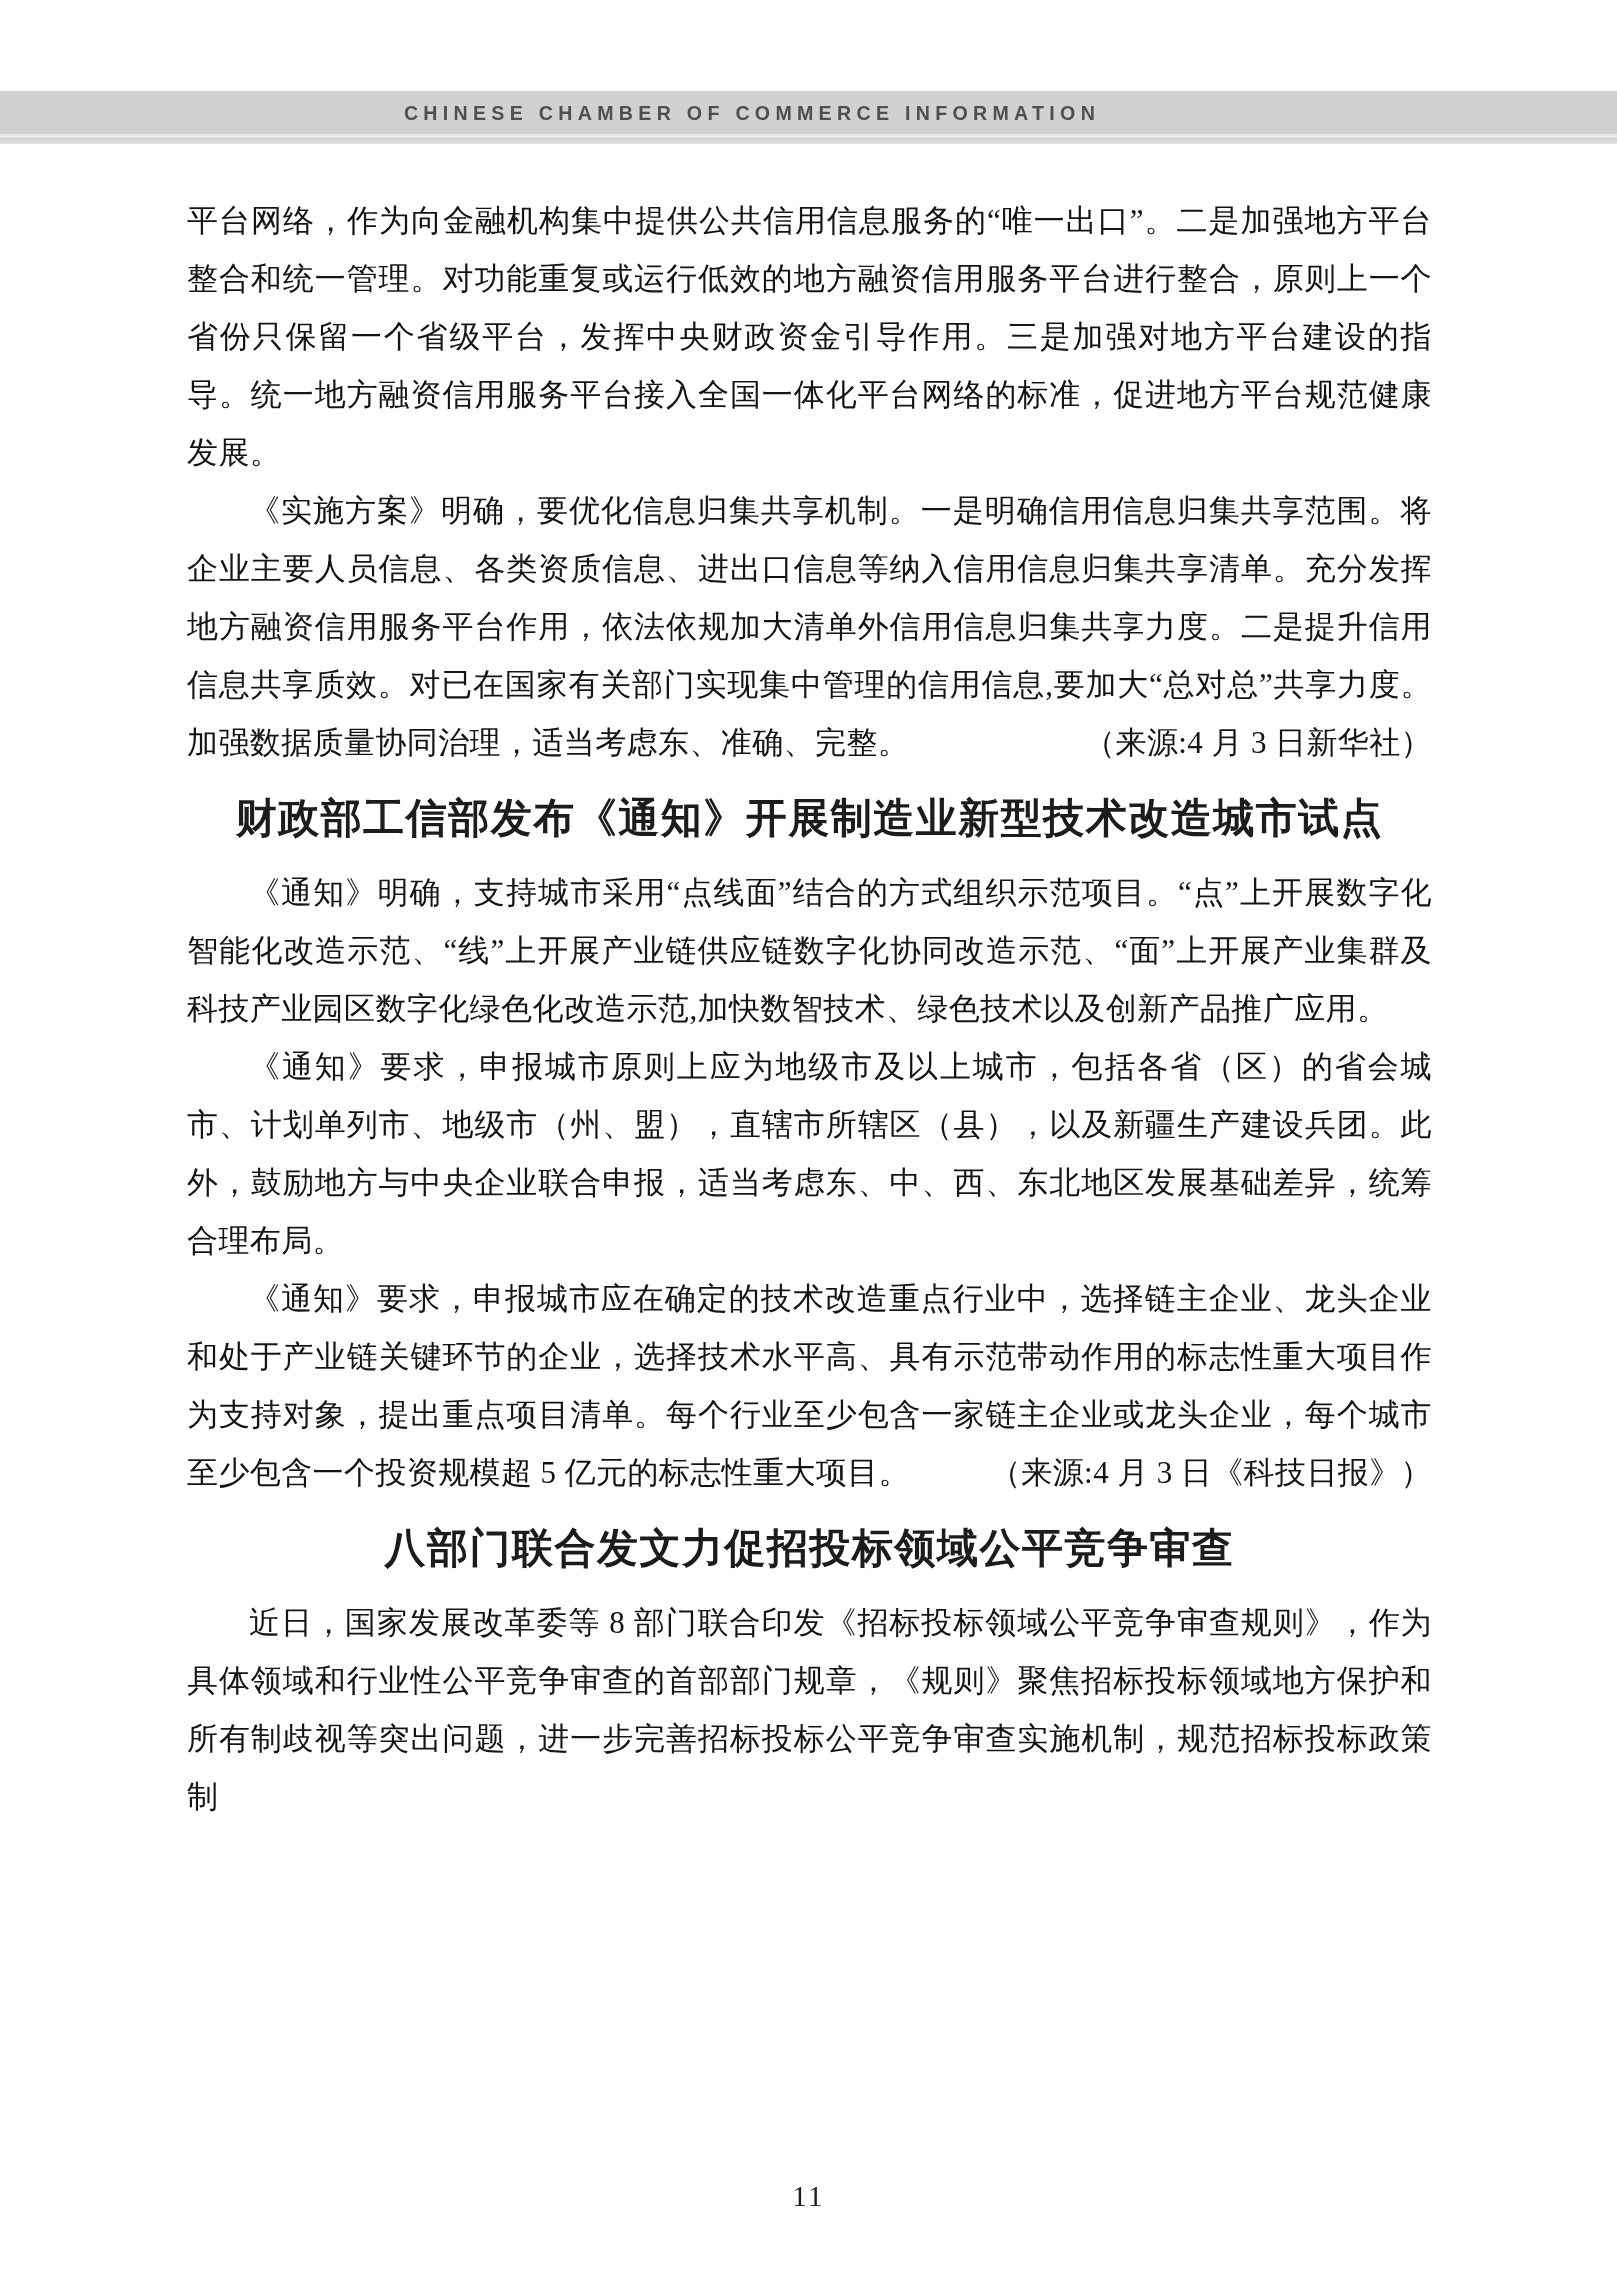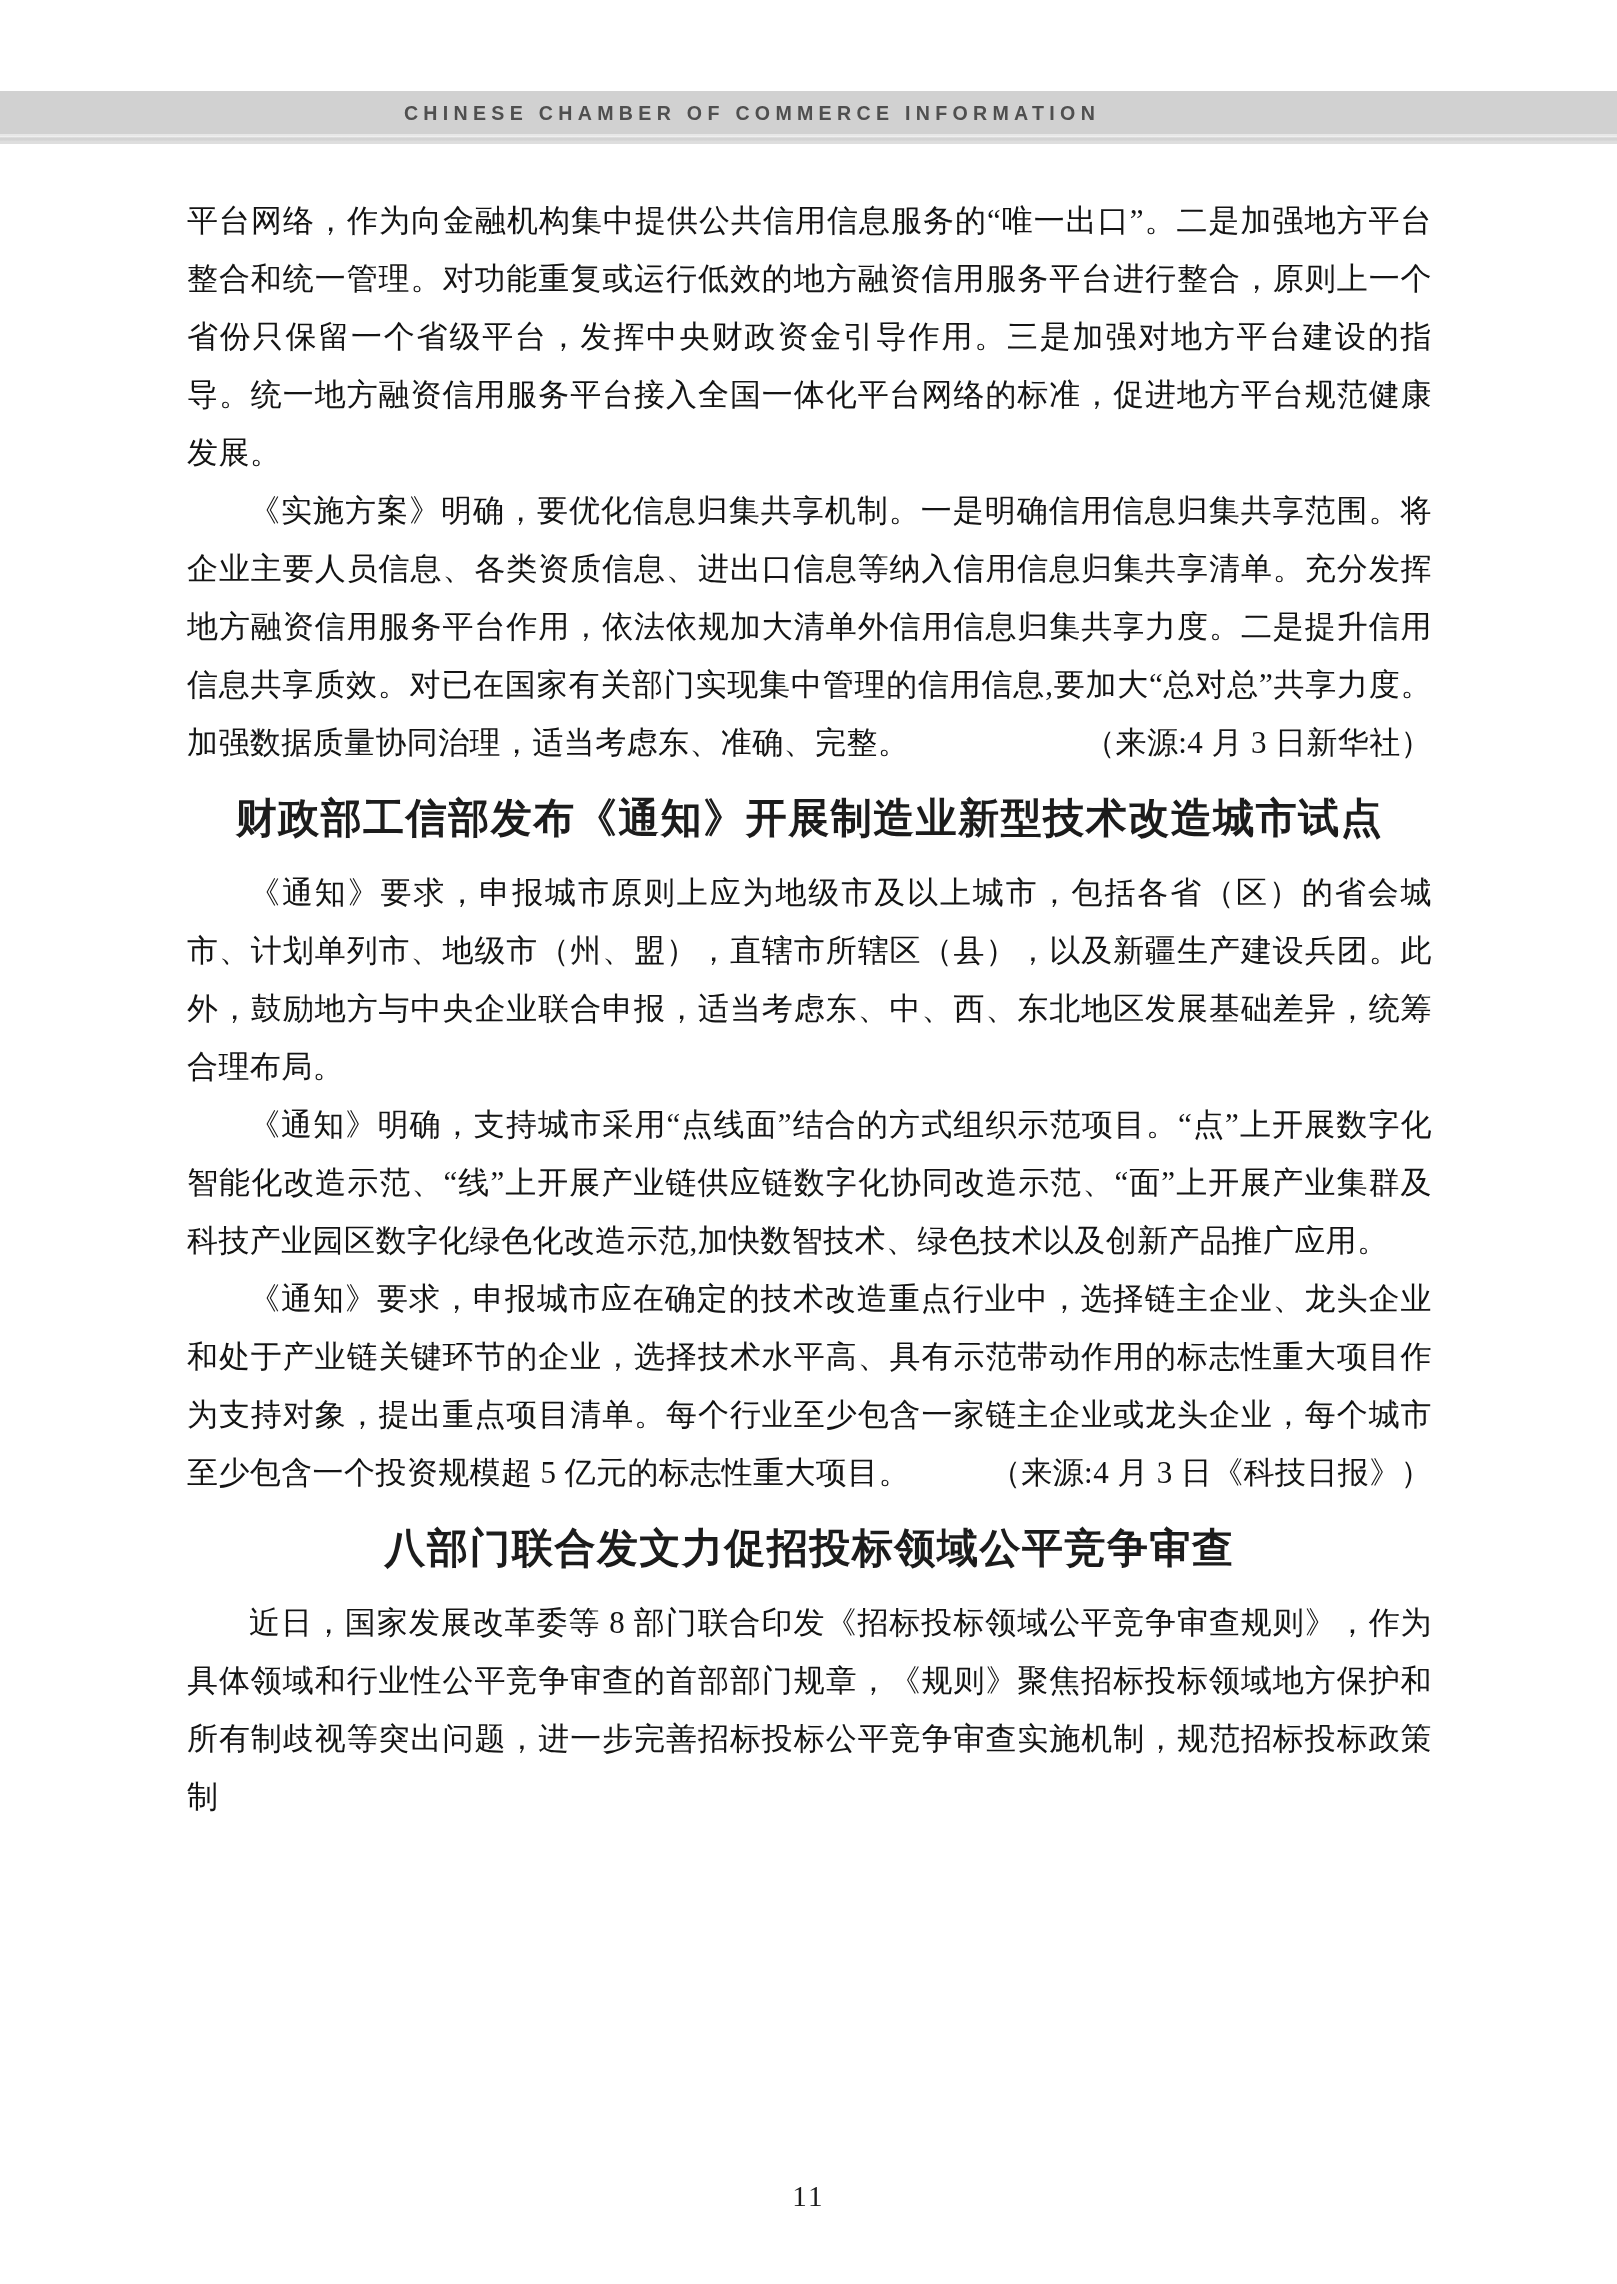--- a/index.html
+++ b/index.html
@@ -80,22 +80,22 @@
   <span class="banner-text">CHINESE CHAMBER OF COMMERCE INFORMATION</span>
 </div>
 <div class="band-sub"></div>
 
 <div class="content">
 
   <p class="body">平台网络，作为向金融机构集中提供公共信用信息服务的“唯一出口”。二是加强地方平台整合和统一管理。对功能重复或运行低效的地方融资信用服务平台进行整合，原则上一个省份只保留一个省级平台，发挥中央财政资金引导作用。三是加强对地方平台建设的指导。统一地方融资信用服务平台接入全国一体化平台网络的标准，促进地方平台规范健康发展。</p>
   <p class="body indent"><span>《实施方案》明确，要优化信息归集共享机制。一是明确信用信息归集共享范围。将企业主要人员信息、各类资质信息、进出口信息等纳入信用信息归集共享清单。充分发挥地方融资信用服务平台作用，依法依规加大清单外信用信息归集共享力度。二是提升信用信息共享质效。对已在国家有关部门实现集中管理的信用信息,要加大“总对总”共享力度。加强数据质量协同治理，适当考虑东、准确、完整。</span><span class="src">（来源:4 月 3 日新华社）</span></p>
 
   <h1 class="headline h-a2">财政部工信部发布《通知》开展制造业新型技术改造城市试点</h1>
+  <p class="body indent">《通知》明确，支持城市采用“点线面”结合的方式组织示范项目。“点”上开展数字化智能化改造示范、“线”上开展产业链供应链数字化协同改造示范、“面”上开展产业集群及科技产业园区数字化绿色化改造示范,加快数智技术、绿色技术以及创新产品推广应用。</p>
   <p class="body indent">《通知》要求，申报城市原则上应为地级市及以上城市，包括各省（区）的省会城市、计划单列市、地级市（州、盟），直辖市所辖区（县），以及新疆生产建设兵团。此外，鼓励地方与中央企业联合申报，适当考虑东、中、西、东北地区发展基础差异，统筹合理布局。</p>
-  <p class="body indent">《通知》明确，支持城市采用“点线面”结合的方式组织示范项目。“点”上开展数字化智能化改造示范、“线”上开展产业链供应链数字化协同改造示范、“面”上开展产业集群及科技产业园区数字化绿色化改造示范,加快数智技术、绿色技术以及创新产品推广应用。</p>
   <p class="body indent"><span>《通知》要求，申报城市应在确定的技术改造重点行业中，选择链主企业、龙头企业和处于产业链关键环节的企业，选择技术水平高、具有示范带动作用的标志性重大项目作为支持对象，提出重点项目清单。每个行业至少包含一家链主企业或龙头企业，每个城市至少包含一个投资规模超 5 亿元的标志性重大项目。</span><span class="src">（来源:4 月 3 日《科技日报》）</span></p>
 
   <h1 class="headline h-a3">八部门联合发文力促招投标领域公平竞争审查</h1>
   <p class="body indent">近日，国家发展改革委等 8 部门联合印发《招标投标领域公平竞争审查规则》，作为具体领域和行业性公平竞争审查的首部部门规章，《规则》聚焦招标投标领域地方保护和所有制歧视等突出问题，进一步完善招标投标公平竞争审查实施机制，规范招标投标政策制</p>
 
 </div>
 
 <div class="page-num">11</div>
 
 

